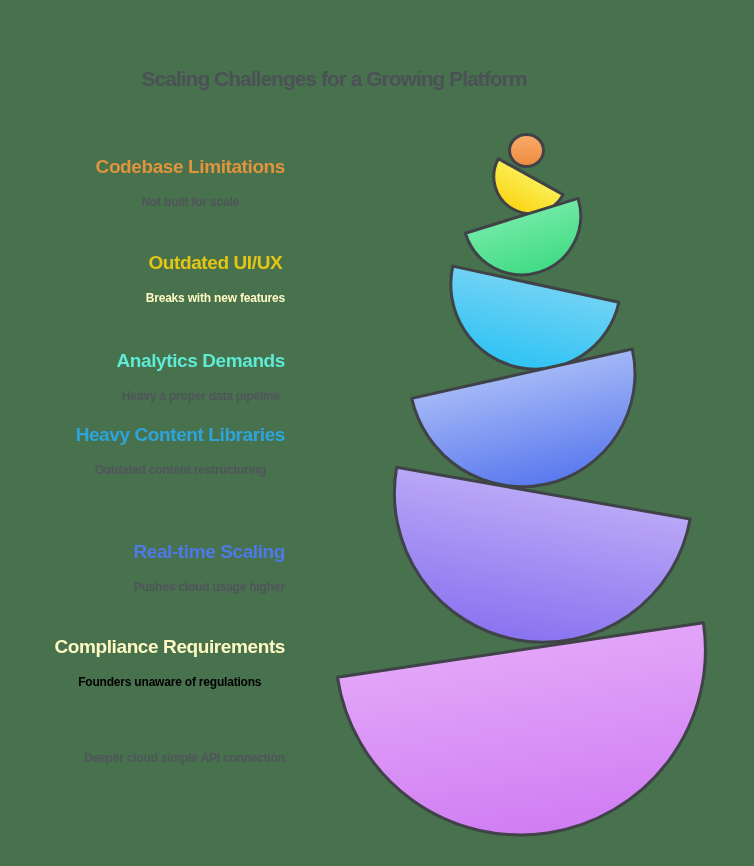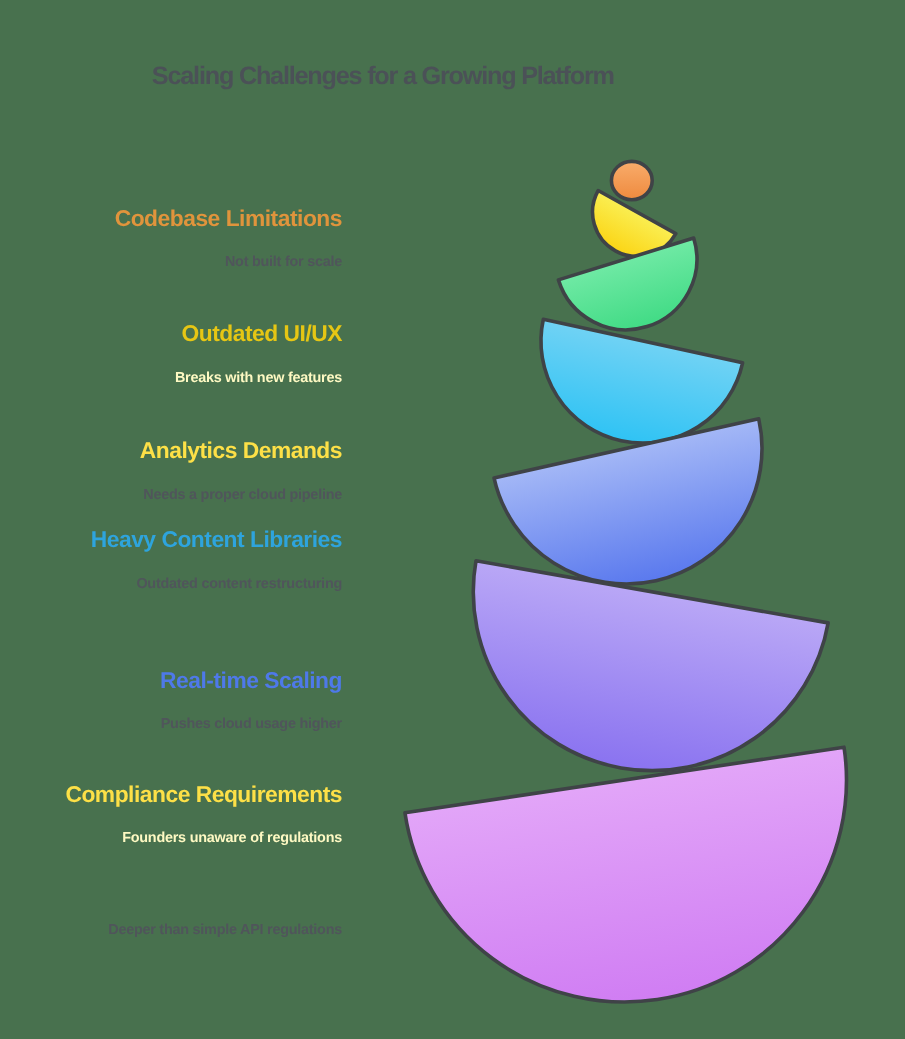--- a/index.html
+++ b/index.html
@@ -11,33 +11,32 @@
     width: 754px;
     height: 866px;
     overflow: hidden;
     font-family: "Liberation Sans", sans-serif;
   }
   .page-title {
     position: absolute;
     top: 53px;
     left: 319px;
     transform: translateX(-50%);
-    margin: 0;
+    margin: 15px;
     white-space: nowrap;
     font-size: 21px;
     font-weight: bold;
     letter-spacing: -1px;
     line-height: 22px;
   }
   .item {
     position: absolute;
     right: 469px;
-    text-align: right;
+    text-align: center;
     white-space: nowrap;
-    margin-top: 16px;
   }
   .item-label {
     font-size: 19px;
     font-weight: bold;
     letter-spacing: -0.4px;
     line-height: 22px;
   }
   .item-sub {
     margin-top: 15px;
     font-size: 12px;
@@ -102,32 +101,32 @@
 
   <div class="item" style="top:156px">
     <div class="item-label" style="color: rgb(224, 148, 60);">Codebase Limitations</div>
     <div class="item-sub" style="color: rgb(80, 85, 91);">Not built for scale</div>
   </div>
   <div class="item" style="top:252px">
     <div class="item-label" style="color: rgb(230, 198, 20);">Outdated UI/UX</div>
     <div class="item-sub" style="color: #fef9c3;">Breaks with new features</div>
   </div>
   <div class="item" style="top:350px">
-    <div class="item-label" style="color: #fde047;">Analytics Demands</div>
-    <div class="item-sub" style="color: rgb(80, 85, 91);">Needs a proper cloud pipeline</div>
+    <div class="item-label" style="color: #5eead4;">Analytics Demands</div>
+    <div class="item-sub" style="color: rgb(80, 85, 91);">Heavy a proper data pipeline</div>
   </div>
   <div class="item" style="top:424px">
     <div class="item-label" style="color: rgb(46, 164, 221);">Heavy Content Libraries</div>
     <div class="item-sub" style="color: rgb(80, 85, 91);">Outdated content restructuring</div>
   </div>
   <div class="item" style="top:541px">
     <div class="item-label" style="color: rgb(78, 121, 233);">Real-time Scaling</div>
     <div class="item-sub" style="color: rgb(80, 85, 91);">Pushes cloud usage higher</div>
   </div>
   <div class="item" style="top:636px">
-    <div class="item-label" style="color: #fde047;">Compliance Requirements</div>
-    <div class="item-sub" style="color: #fef9c3;">Founders unaware of regulations</div>
+    <div class="item-label" style="color: #fef9c3;">Compliance Requirements</div>
+    <div class="item-sub" style="color: #000000;">Founders unaware of regulations</div>
   </div>
   <div class="item" style="top:734px">
-    <div class="item-sub" style="color: rgb(80, 85, 91);">Deeper than simple API regulations</div>
+    <div class="item-sub" style="color: rgb(80, 85, 91);">Deeper cloud simple API connection</div>
   </div>
 
 </div>
 
 </body></html>

